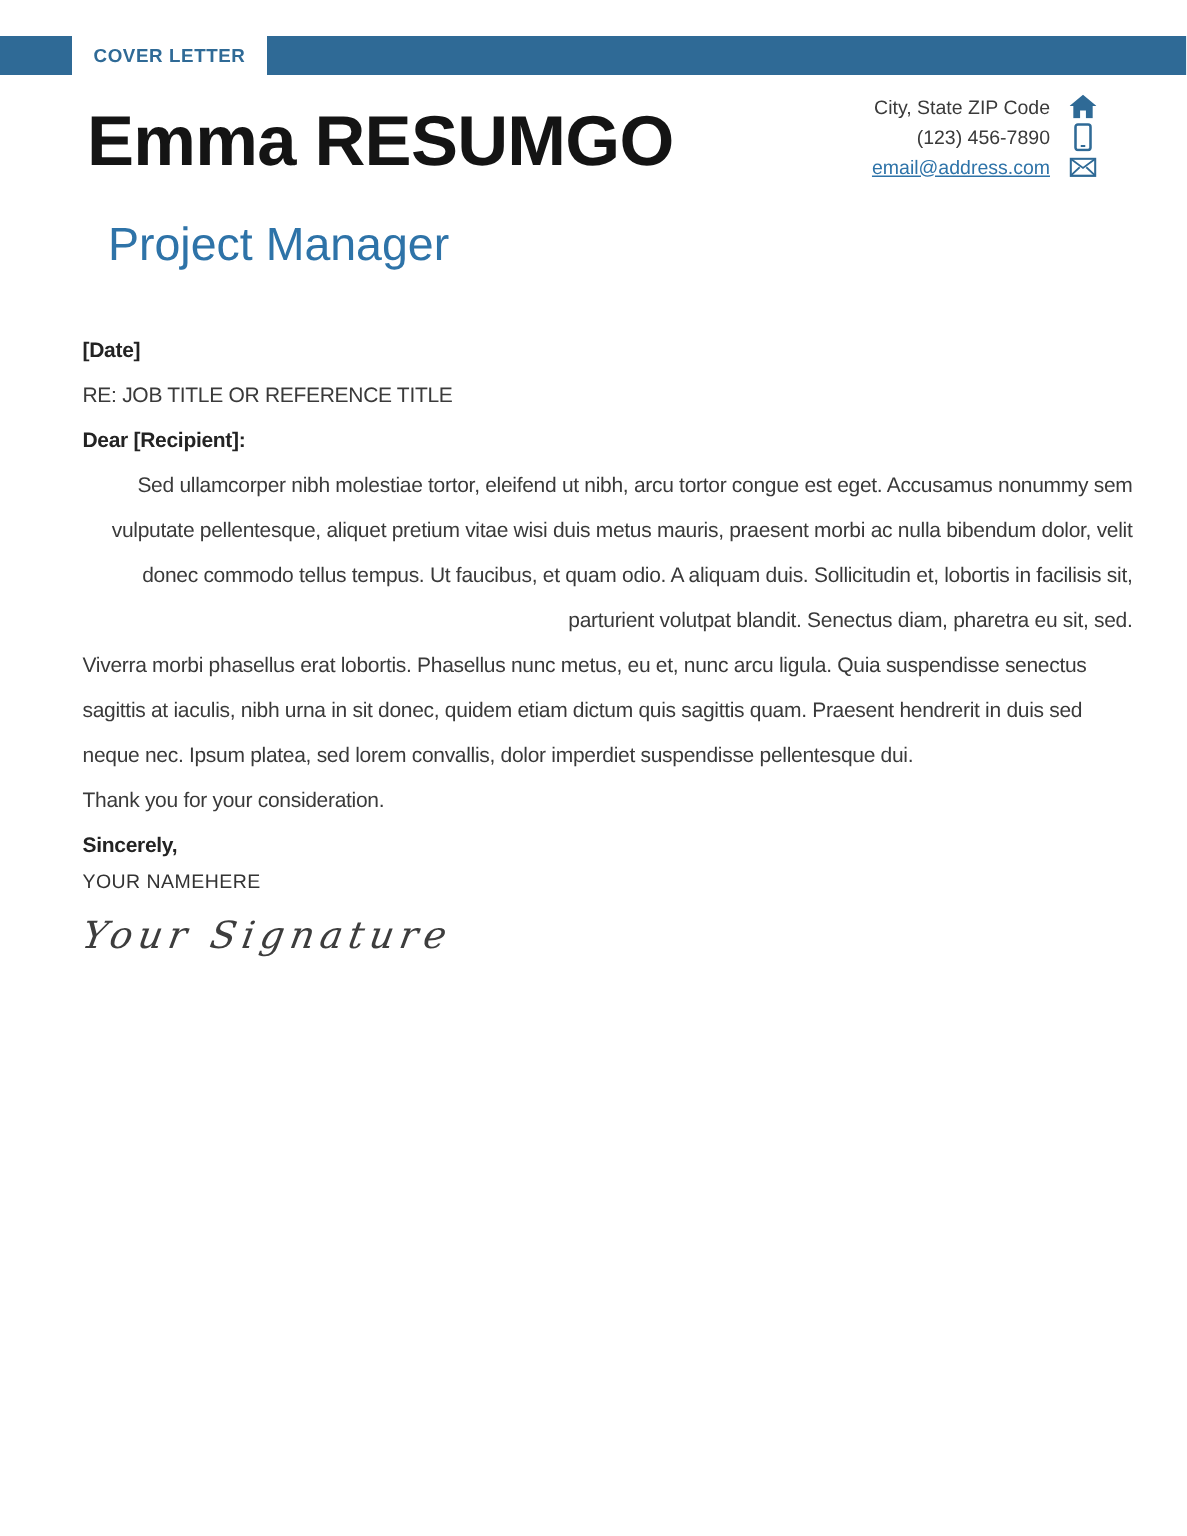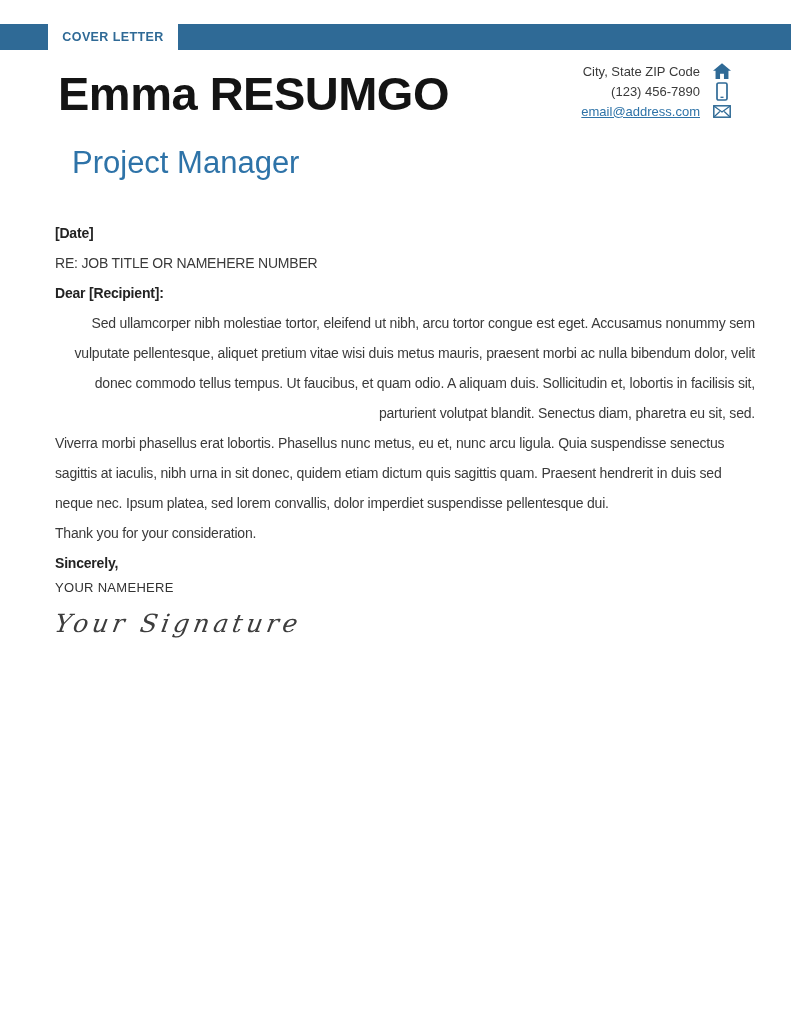--- a/index.html
+++ b/index.html
@@ -161,21 +161,21 @@
         <svg width="18" height="13" viewBox="0 0 18 13" aria-hidden="true">
           <rect x="0.8" y="0.8" width="16.4" height="11.4" fill="none" stroke="currentColor" stroke-width="1.5"></rect>
           <path d="M1.2 1.2 L9 7 L16.8 1.2 M1.2 11.8 L6.8 6.5 M16.8 11.8 L11.2 6.5" fill="none" stroke="currentColor" stroke-width="1.2"></path>
         </svg>
       </span>
     </div>
   </div>
 
   <main class="letter">
     <p class="bold">[Date]</p>
-    <p class="mt-subject">RE: JOB TITLE OR NAMEHERE NUMBER</p>
+    <p class="mt-subject">RE: JOB TITLE OR REFERENCE TITLE</p>
     <p class="bold mt-salutation">Dear [Recipient]:</p>
     <p class="mt-p1">Sed ullamcorper nibh molestiae tortor, eleifend ut nibh, arcu tortor congue est eget. Accusamus nonummy sem vulputate pellentesque, aliquet pretium vitae wisi duis metus mauris, praesent morbi ac nulla bibendum dolor, velit donec commodo tellus tempus. Ut faucibus, et quam odio. A aliquam duis. Sollicitudin et, lobortis in facilisis sit, parturient volutpat blandit. Senectus diam, pharetra eu sit, sed.</p>
     <p class="mt-p2">Viverra morbi phasellus erat lobortis. Phasellus nunc metus, eu et, nunc arcu ligula. Quia suspendisse senectus sagittis at iaculis, nibh urna in sit donec, quidem etiam dictum quis sagittis quam. Praesent hendrerit in duis sed neque nec. Ipsum platea, sed lorem convallis, dolor imperdiet suspendisse pellentesque dui.</p>
     <p class="mt-thanks">Thank you for your consideration.</p>
     <p class="bold mt-closing">Sincerely,</p>
     <p class="signer-name mt-signer">YOUR NAMEHERE</p>
     <div class="signature-script mt-script">Your Signature</div>
   </main>
 
 </div>

